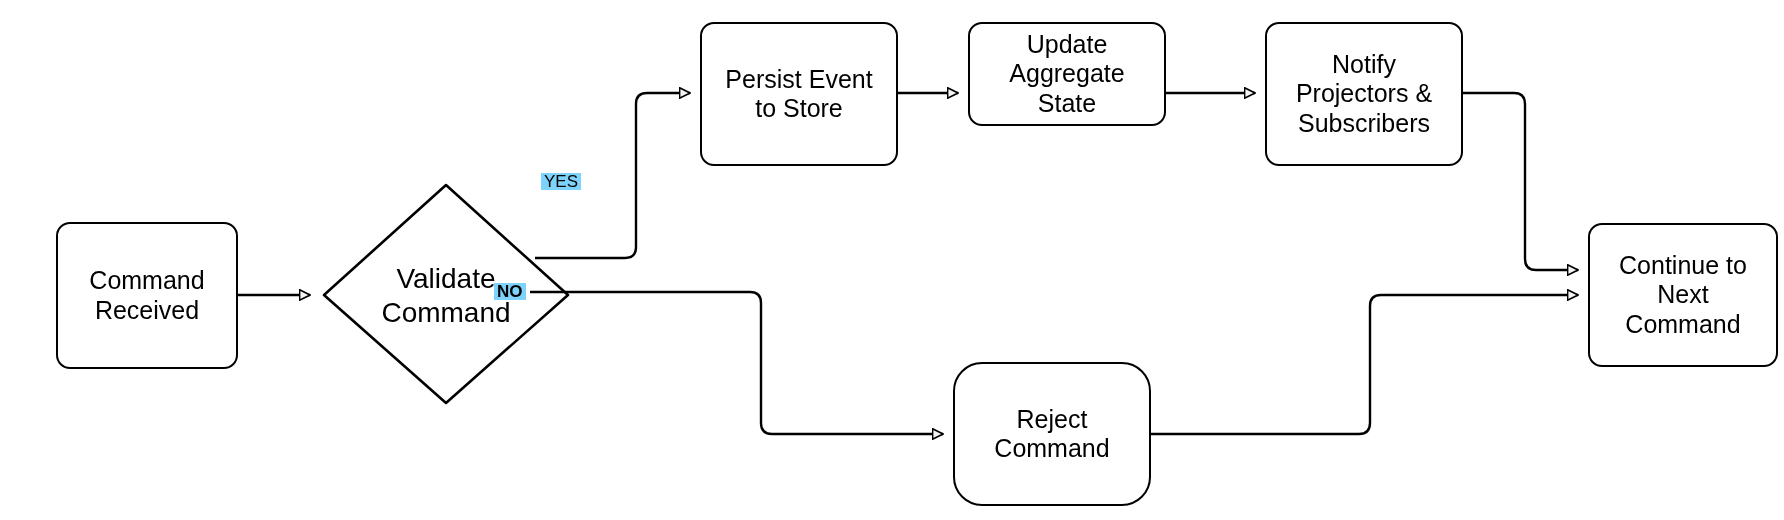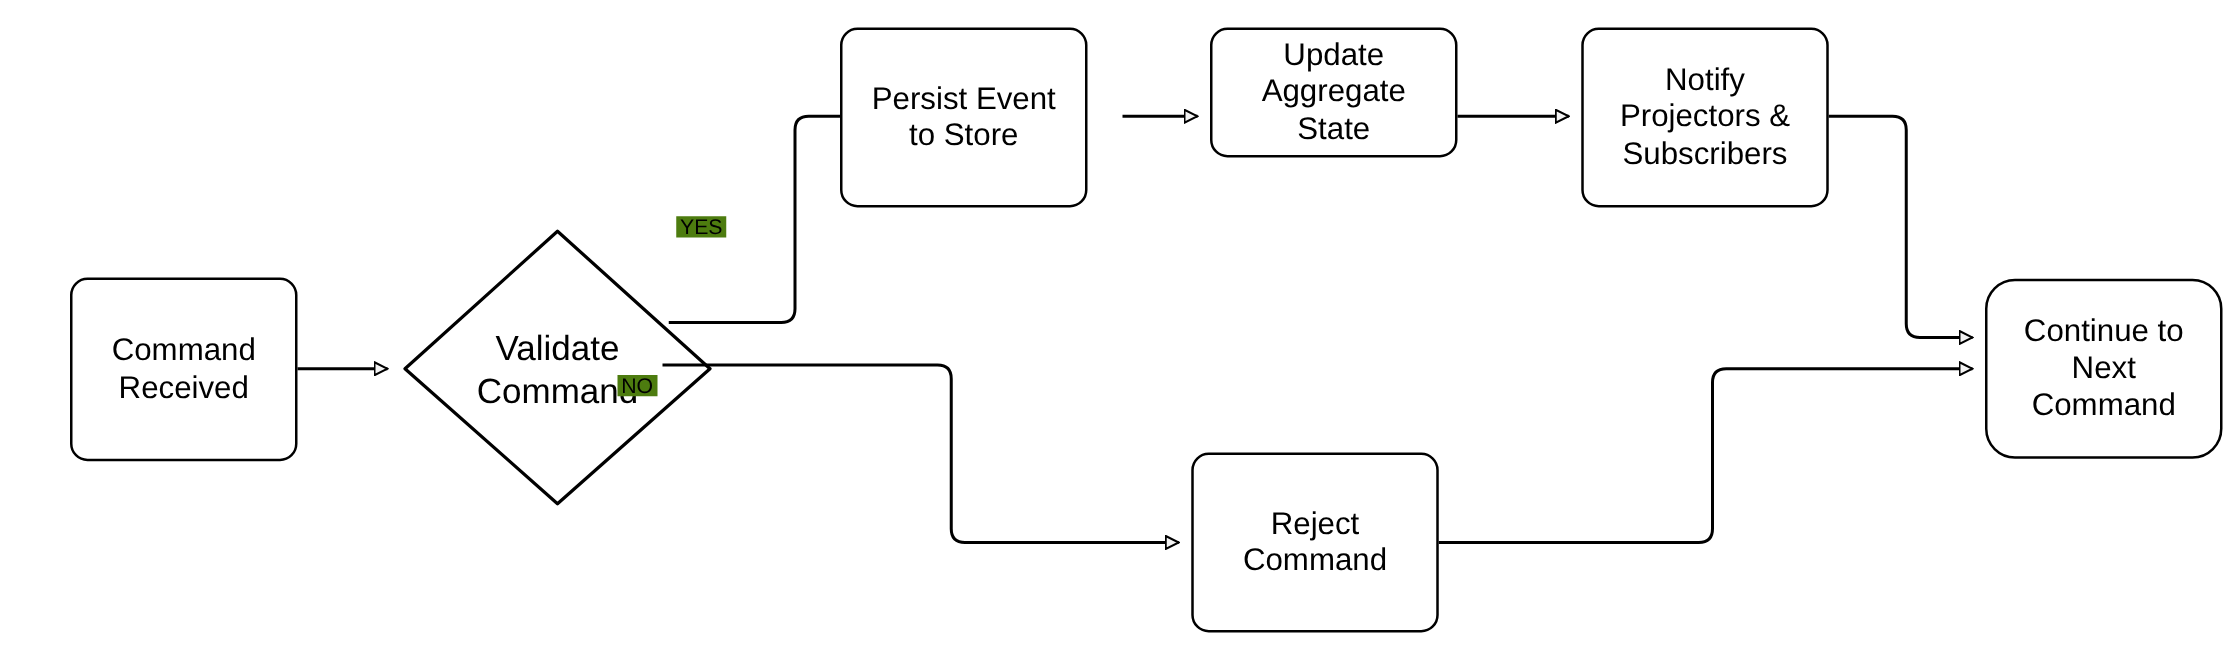--- a/index.html
+++ b/index.html
@@ -43,21 +43,21 @@
   }
   .node.decision-label {
     font-size: 28px;
     background: transparent;
     border: none;
   }
   .edge-label {
     position: absolute;
     font-size: 17px;
     color: #000000;
-    background: #4d7c0f;
+    background: #7dd3fc;
     padding: 0 3px;
     white-space: nowrap;
     line-height: 1;
   }
   .node-text {
     white-space: pre-line;
     display: block;
   }
 </style>
 </head>
@@ -92,49 +92,49 @@
   <div class="node process" style="left:56px; top:222px; width:182px; height:147px;">
     <span class="node-text">Command
 Received</span>
   </div>
 
   <div class="node decision-label" style="left:346px; top:222px; width:200px; height:147px;">
     <span class="node-text">Validate
 Command</span>
   </div>
 
-  <div class="node process" style="left:672px; top:22px; width:198px; height:144px;">
+  <div class="node process" style="left:700px; top:22px; width:198px; height:144px;">
     <span class="node-text">Persist Event
 to Store</span>
   </div>
 
   <div class="node process" style="left:968px; top:22px; width:198px; height:104px;">
     <span class="node-text">Update
 Aggregate
 State</span>
   </div>
 
   <div class="node process" style="left:1265px; top:22px; width:198px; height:144px;">
     <span class="node-text">Notify
 Projectors &amp;
 Subscribers</span>
   </div>
 
-  <div class="node process" style="left:953px; top:362px; width:198px; height:144px;">
+  <div class="node process" style="left:953px; top:362px; width:198px; height:144px;border-radius:29px;">
     <span class="node-text">Reject
 Command</span>
   </div>
 
-  <div class="node process" style="left:1588px; top:223px; width:190px; height:144px;border-radius:24px;">
+  <div class="node process" style="left:1588px; top:223px; width:190px; height:144px;">
     <span class="node-text">Continue to
 Next
 Command</span>
   </div>
 
   <div class="edge-label" style="left:541px; top:173px;">
     <span>YES</span>
   </div>
 
-  <div class="edge-label" style="left:494px; top:300px;">
+  <div class="edge-label" style="left:494px; top:283px;font-weight:bold;">
     <span>NO</span>
   </div>
 
 </div>
 
 </body></html>

